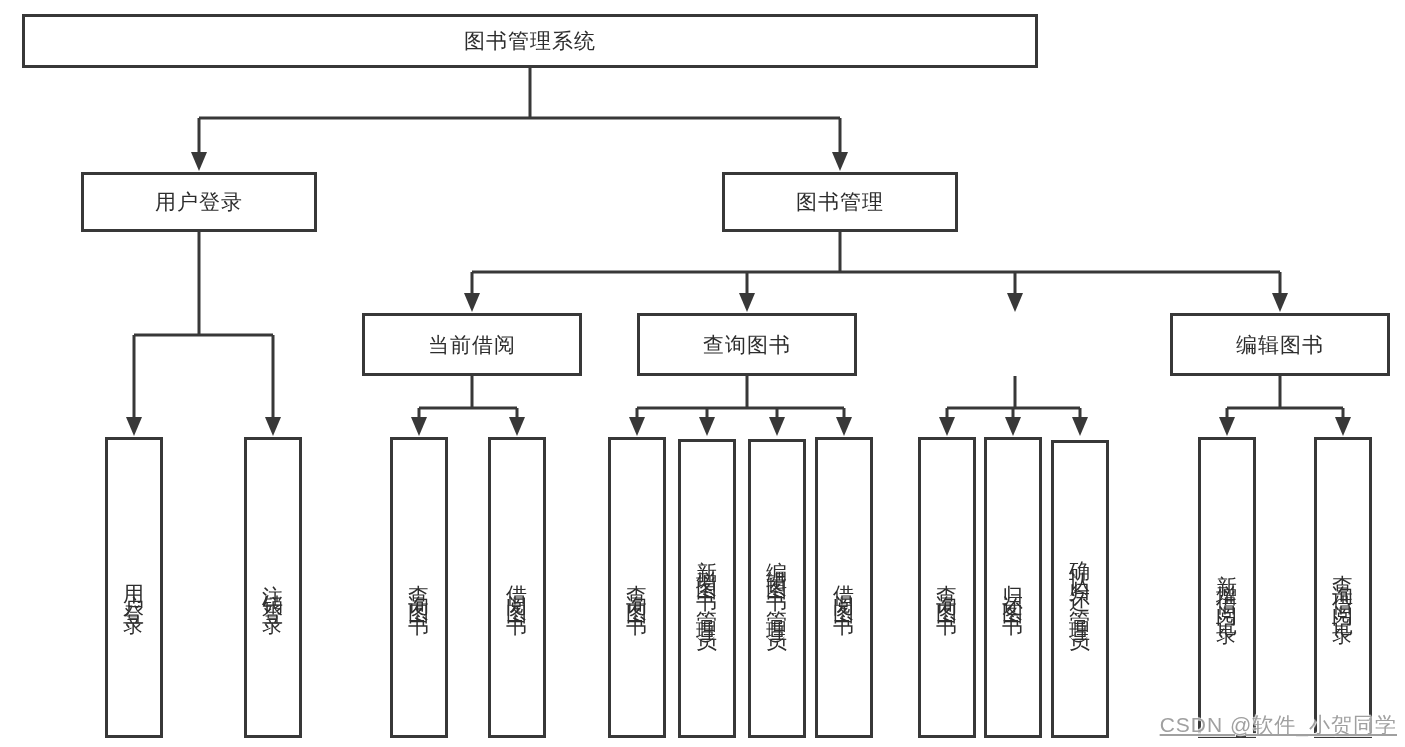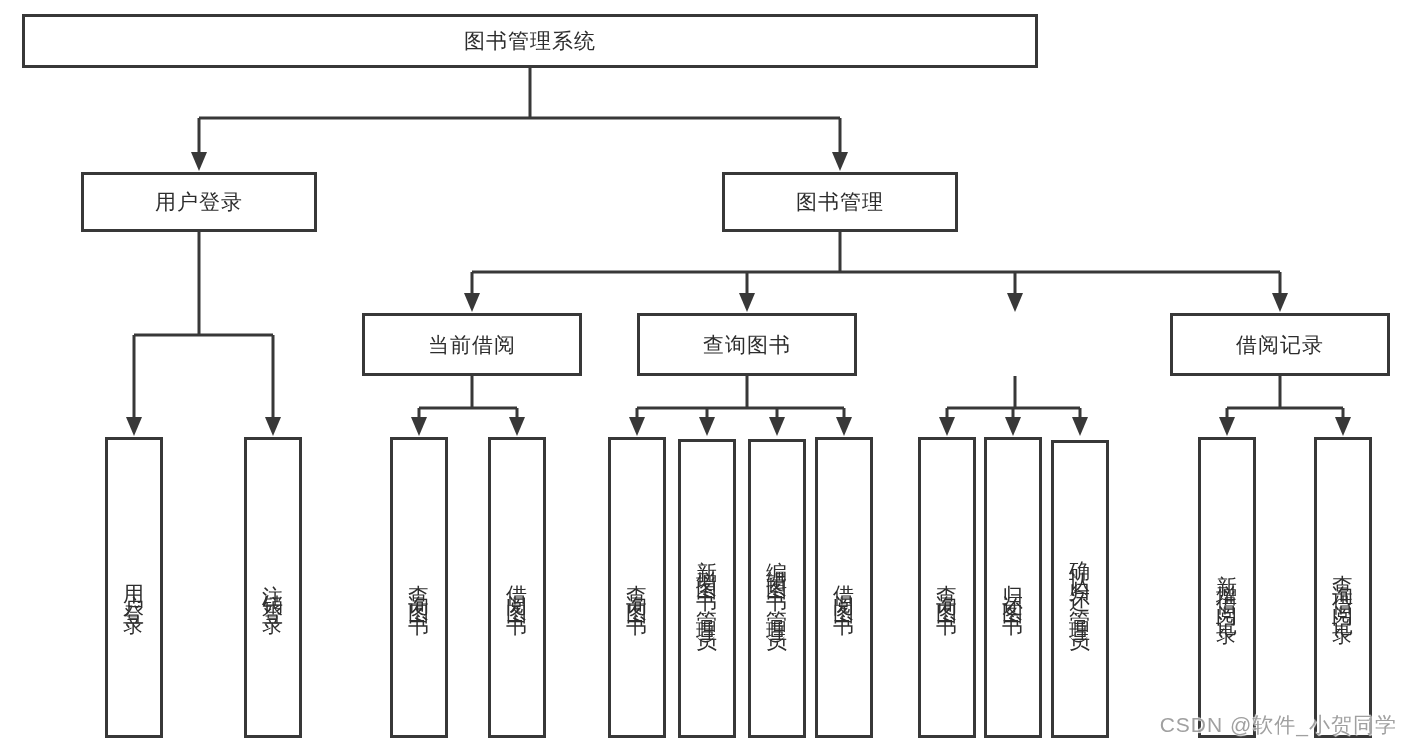--- a/index.html
+++ b/index.html
@@ -29,20 +29,21 @@
     white-space:nowrap;
   }
   .watermark{
     position:absolute;
     right:8px;bottom:8px;
     font-size:21px;
     color:#a0a0a0;
     letter-spacing:1px;
     z-index:3;
     text-shadow:1px 1px 1px rgba(255,255,255,0.9), -1px -1px 1px rgba(255,255,255,0.9);
+    text-decoration:underline;
   }
 </style>
 </head>
 <body>
 
 <div id="stage">
 
   <svg id="connectors" width="1405" height="747" viewBox="0 0 1405 747">
     <g stroke="#383838" stroke-width="3" fill="none">
 
@@ -94,21 +95,21 @@
     <span>图书管理</span>
   </div>
 
   <div class="node h-node" style="left:362px;top:313px;width:220px;height:63px">
     <span>当前借阅</span>
   </div>
   <div class="node h-node" style="left:637px;top:313px;width:220px;height:63px">
     <span>查询图书</span>
   </div>
   <div class="node h-node" style="left:1170px;top:313px;width:220px;height:63px">
-    <span>借阅记录</span>
+    <span>编辑图书</span>
   </div>
 
   <div class="node v-node" style="left:105px;top:437px;width:58px;height:301px">
     <span>用户登录</span>
   </div>
   <div class="node v-node" style="left:244px;top:437px;width:58px;height:301px">
     <span>注销登录</span>
   </div>
 
   <div class="node v-node" style="left:390px;top:437px;width:58px;height:301px">

